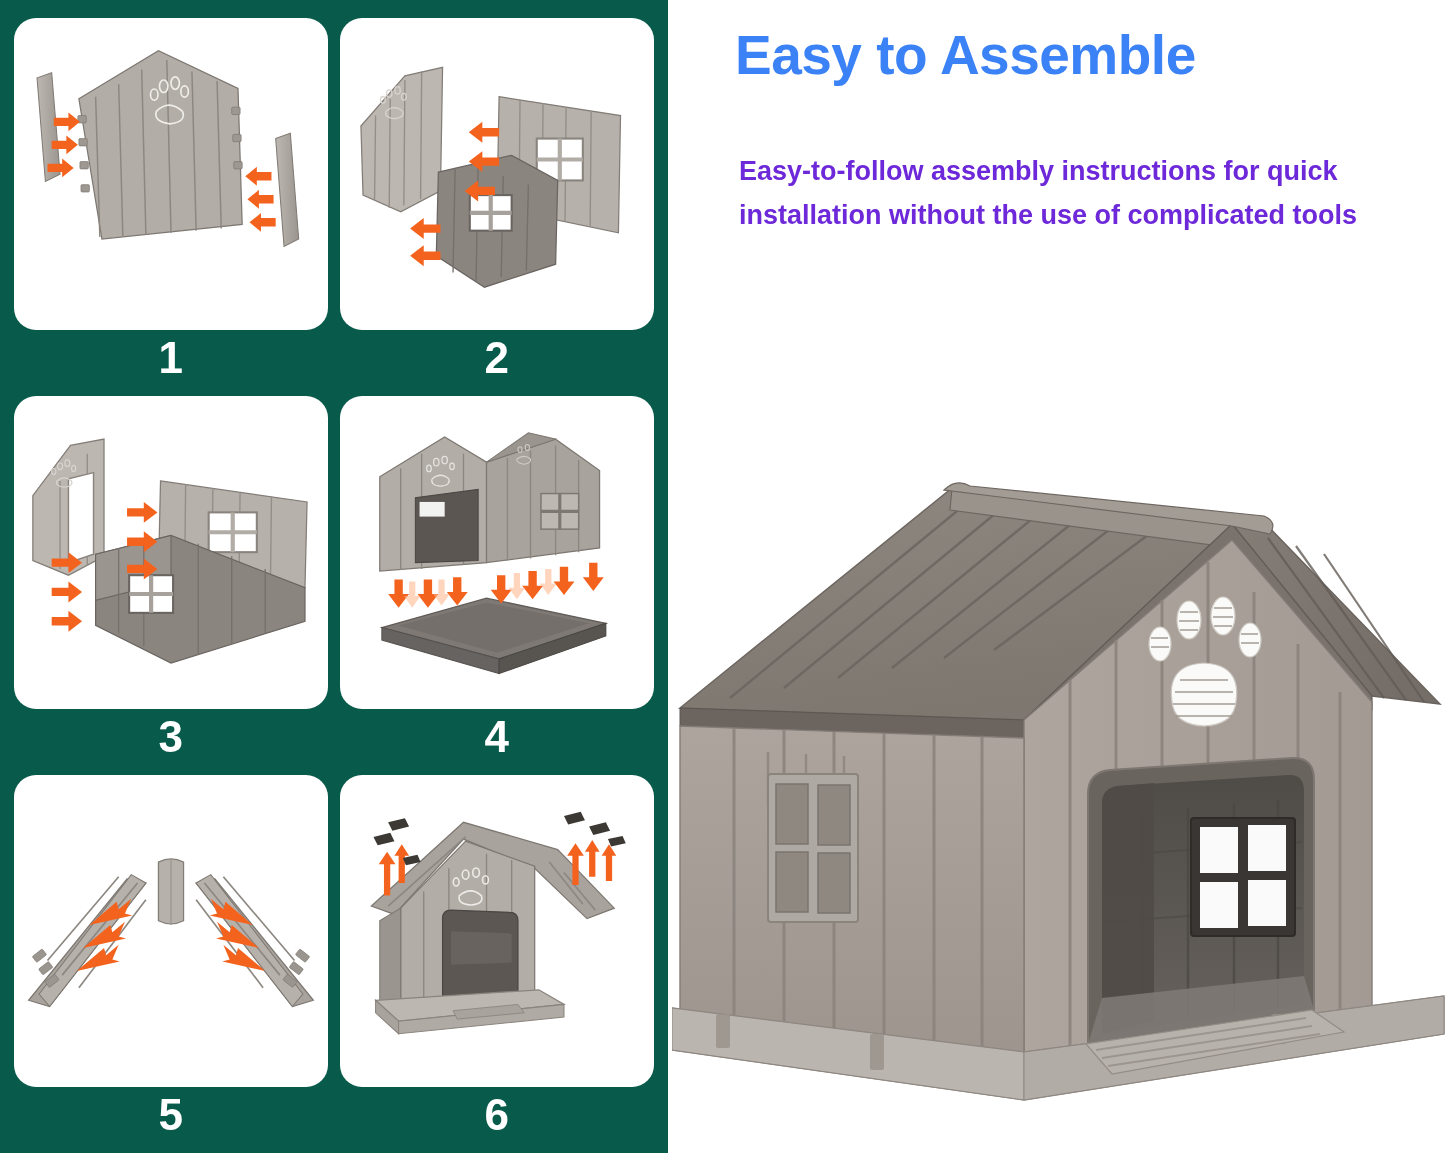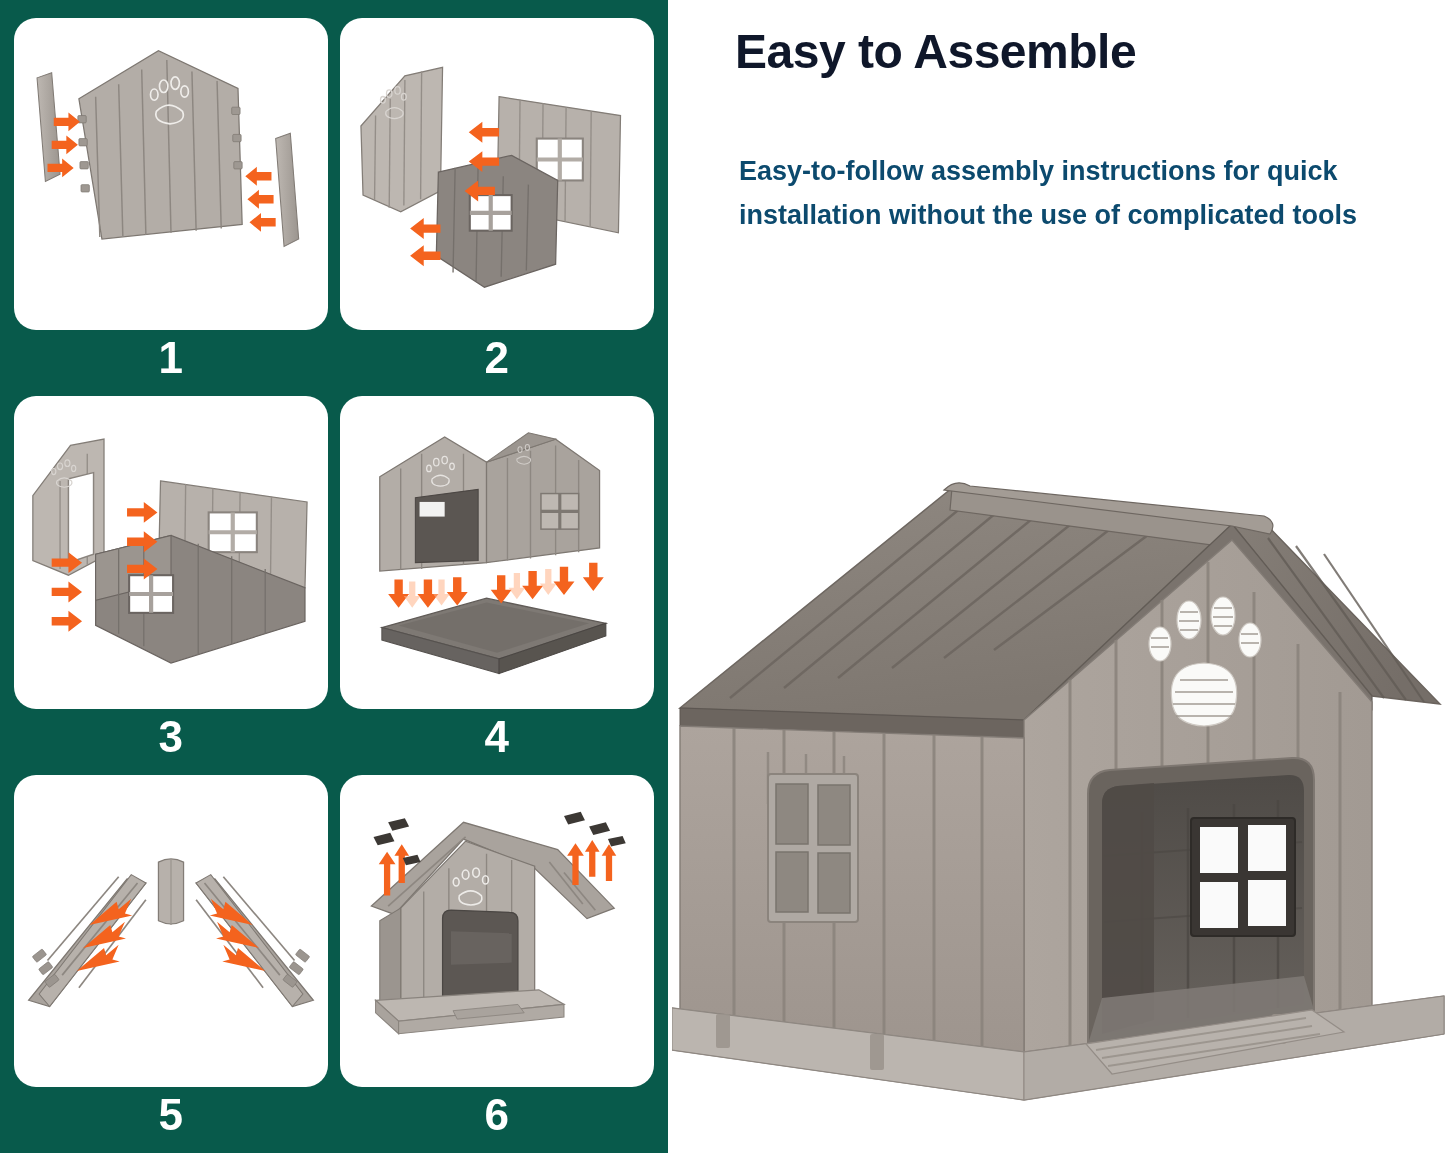--- a/index.html
+++ b/index.html
@@ -44,31 +44,31 @@
     line-height:56px;
     text-align:center;
     letter-spacing:0.5px;
   }
 
   
   .headline{
     position:absolute;
     left:735px; top:26px;
     width:660px;
-    color:#0f172a;
-    font-size:48px;
+    color:#3b82f6;
+    font-size:55px;
     font-weight:700;
     line-height:1.08;
     letter-spacing:-0.5px;
   }
   .subcopy{
     position:absolute;
     left:739px; top:150px;
     width:672px;
-    color:#0c4a6e;
+    color:#6d28d9;
     font-size:27px;
     font-weight:600;
     line-height:1.62;
   }
 
   
   .hero{
     position:absolute;
     left:672px; top:452px;
     width:773px; height:700px;

